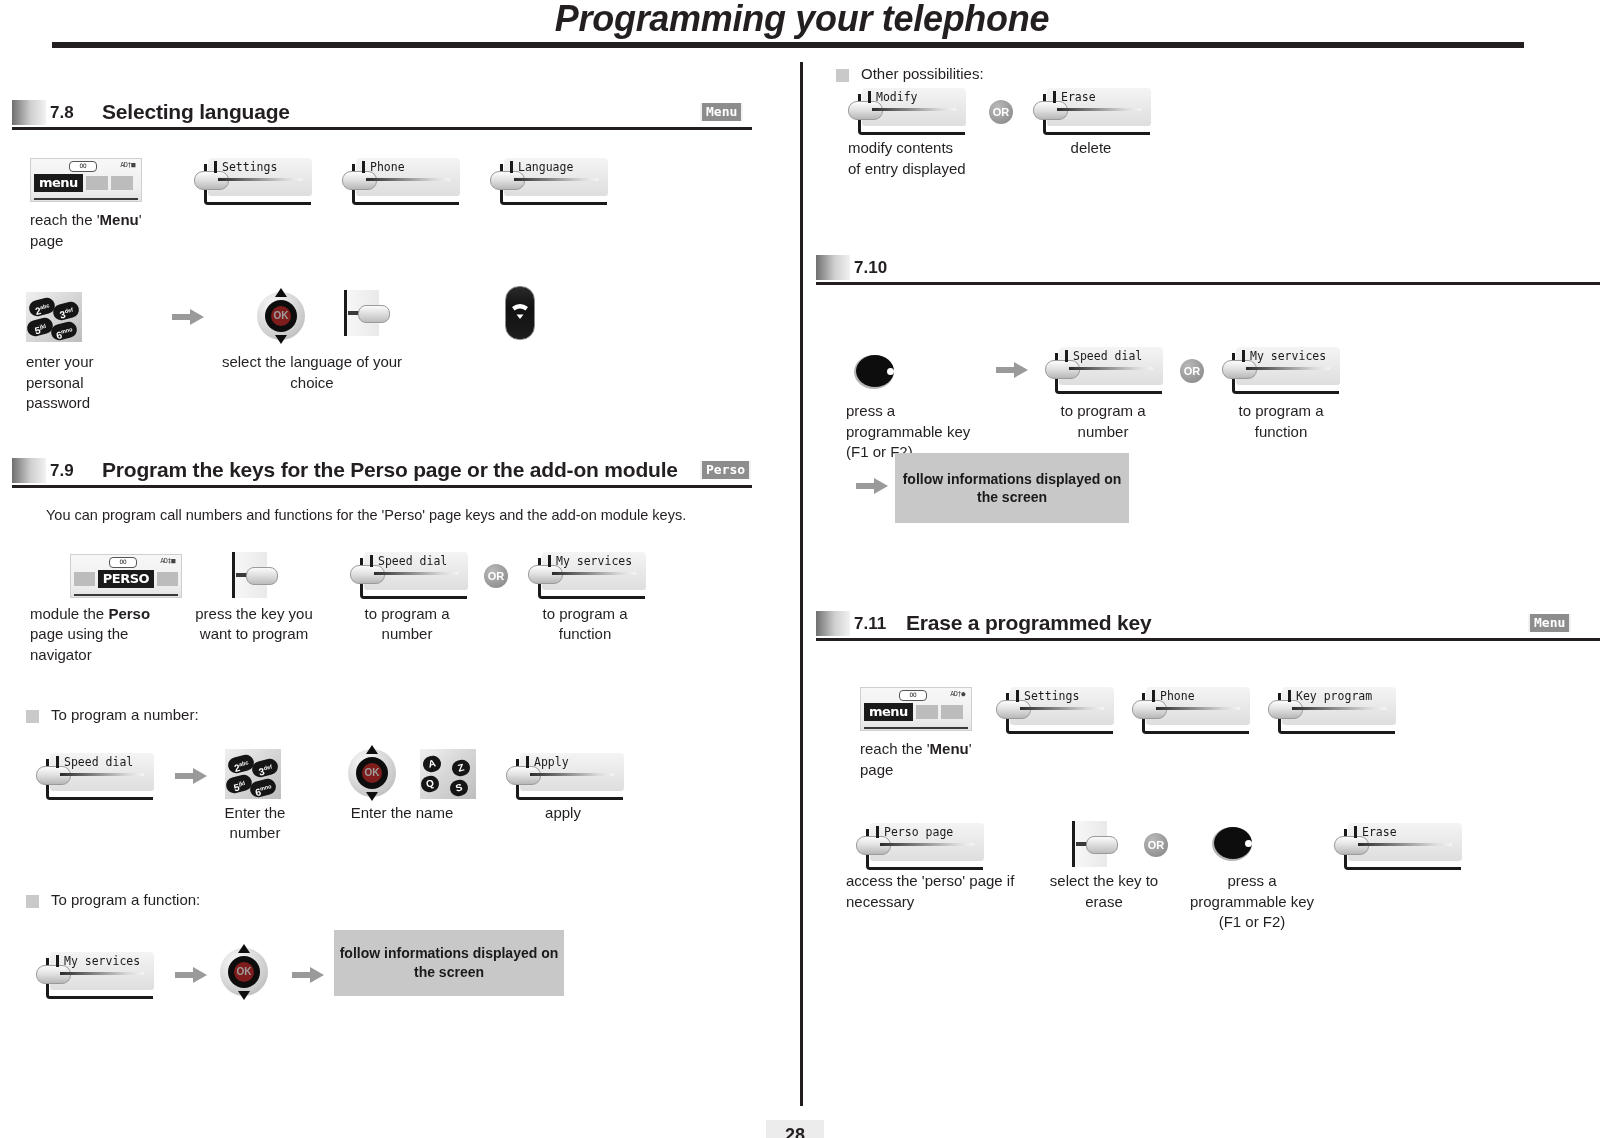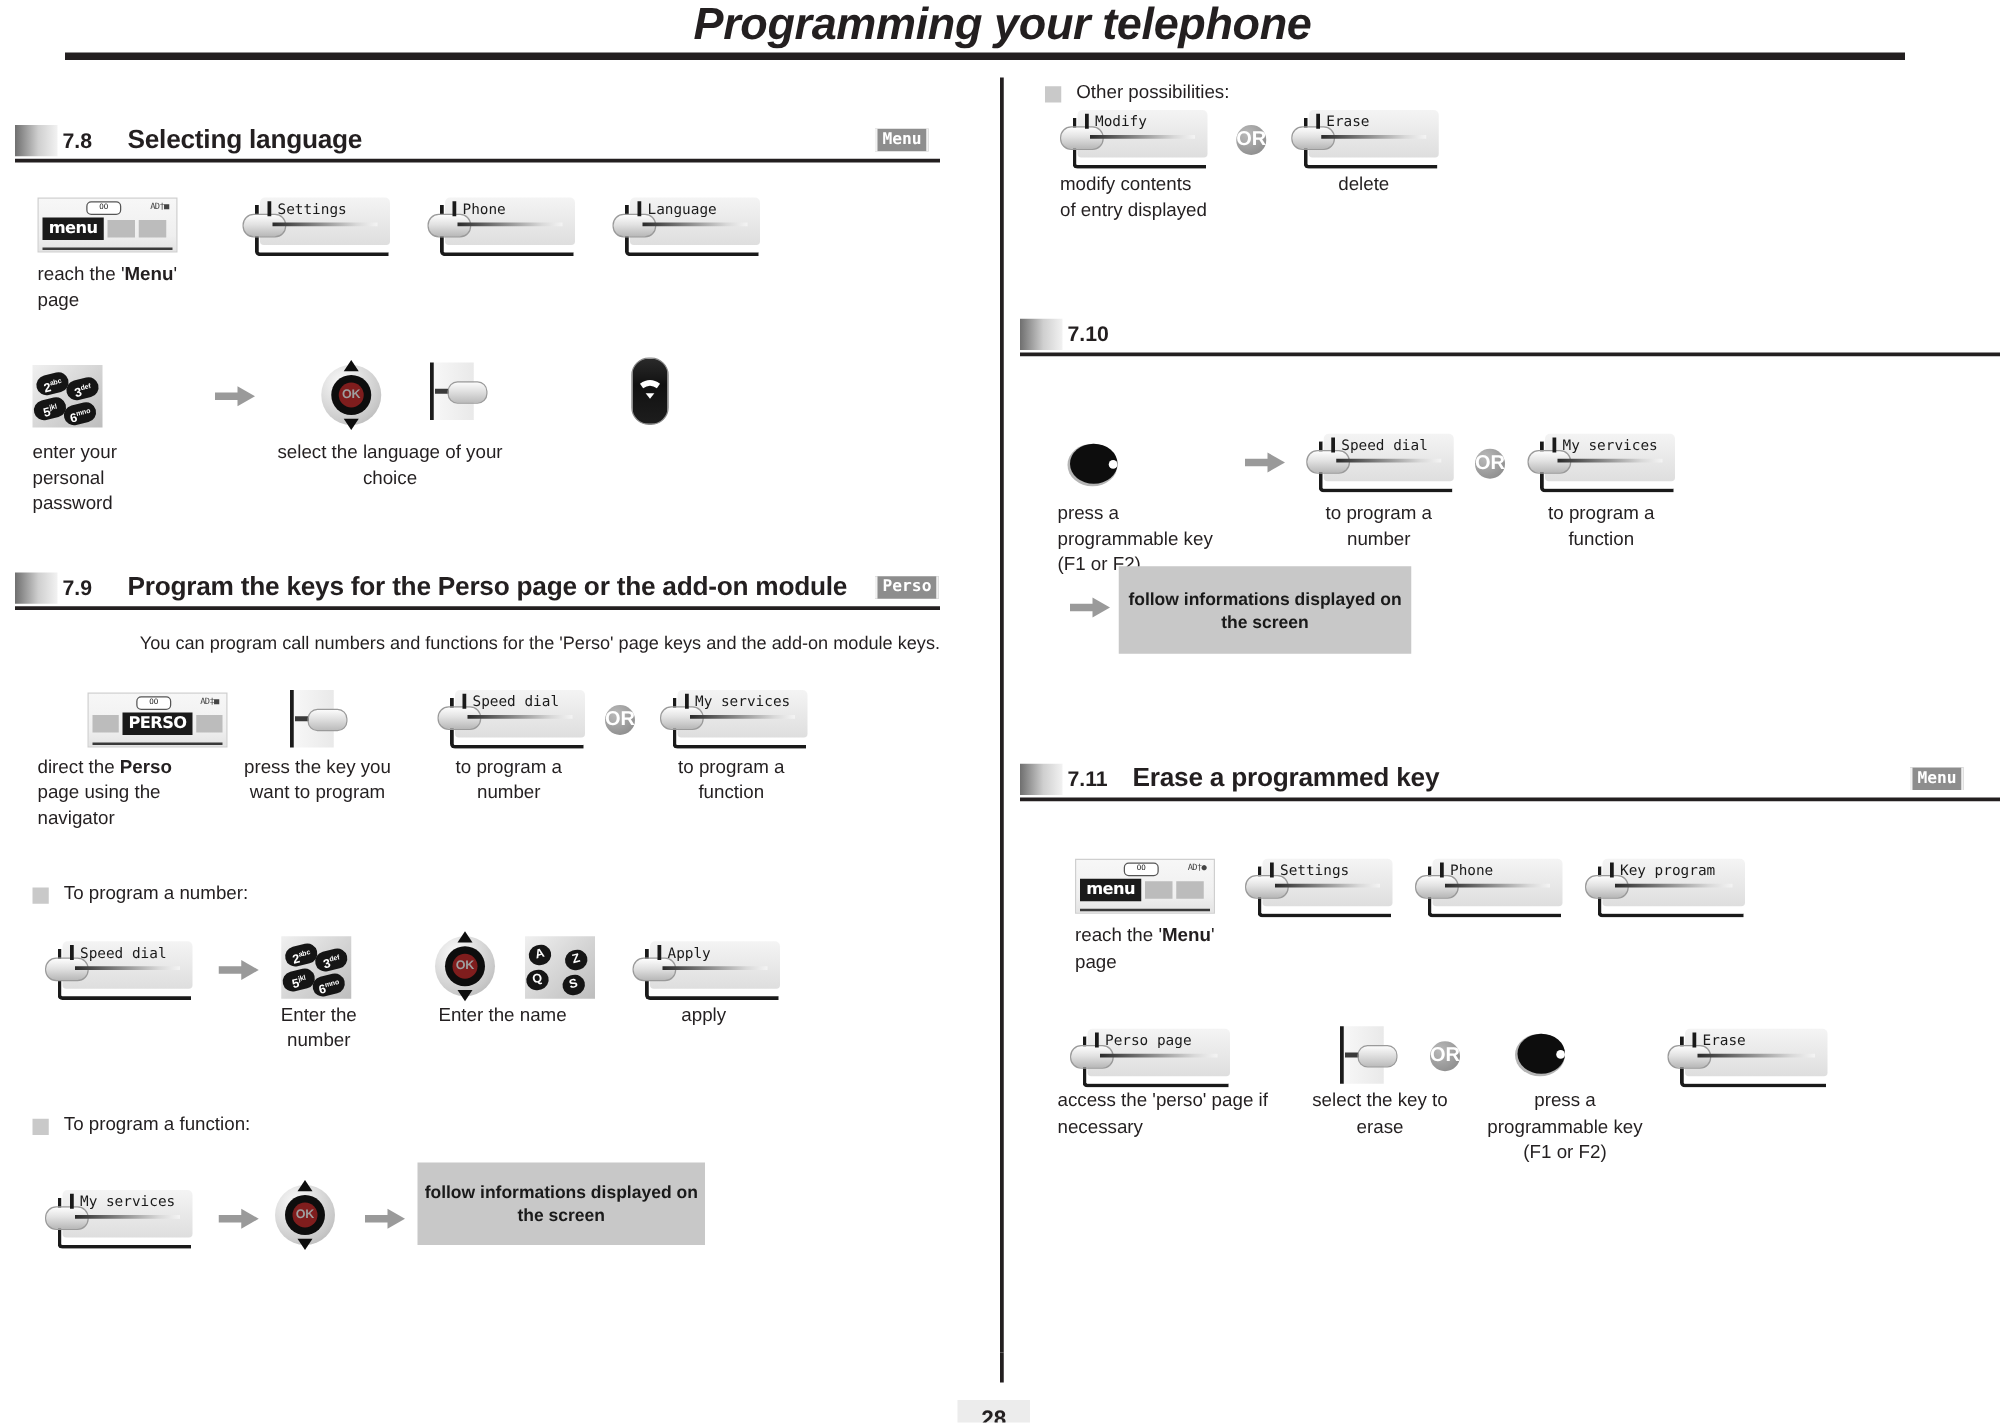--- a/index.html
+++ b/index.html
@@ -113,21 +113,21 @@
     position:absolute;left:0px;top:13px;width:33px;height:17px;
     border-radius:9px;
     background:linear-gradient(to bottom,#fdfdfd 0%,#e2e2e2 45%,#b8b8b8 100%);
     border:1px solid #9a9a9a;
   }
 
   
   .or-badge{
     display:inline-block;width:24px;height:24px;border-radius:50%;
     background:radial-gradient(circle at 35% 30%,#b9b9b9,#848484);
-    color:#ffffff;font-size:16px;font-weight:bold;
+    color:#ffffff;font-size:11px;font-weight:bold;
     text-align:center;line-height:24px;
     vertical-align:top;
   }
 
   
   .arrow{
     display:inline-block;width:34px;height:26px;position:relative;vertical-align:top;
   }
   .arrow::before{
     content:"";position:absolute;left:0;top:10px;width:20px;height:6px;background:#9a9a9a;
@@ -404,21 +404,21 @@
 
     <div class="section" style="position:absolute;left:12px;top:398px;width:740px;">
       <div class="sec-head">
         <div class="sec-tab"></div>
         <div class="sec-num">7.9</div>
         <div class="sec-title">Program the keys for the Perso page or the add-on module</div>
         <div class="sec-badge" style="left:688px;">Perso</div>
         <div class="sec-rule" style="width:740px;"></div>
       </div>
 
-      <div class="body-text" style="margin-top:18px;margin-left:34px;text-align:right;">You can program call numbers and functions for the 'Perso' page keys and the add-on module keys.</div>
+      <div class="body-text" style="margin-top:18px;margin-left:34px;">You can program call numbers and functions for the 'Perso' page keys and the add-on module keys.</div>
 
       <div class="steps" style="height:160px;margin-top:20px;">
         <div class="step" style="left:18px;top:8px;padding-left:40px;">
           <div class="lcd center">
             <div class="lcd-top">OO</div>
             <div class="lcd-icons">AD‡■</div>
             <div class="lcd-row">
               <div class="lcd-blank"></div>
               <div class="lcd-tag">PERSO</div>
               <div class="lcd-blank"></div>
@@ -455,21 +455,21 @@
             <div class="sk-shadow"></div>
             <div class="sk-body"></div>
             <div class="sk-knob"></div>
             <div class="sk-tick"></div>
             <div class="sk-label">My services</div>
             <div class="sk-line"></div>
           </div>
         </div>
 
         <div class="step-cap left" style="left:18px;top:58px;width:160px;">
-          <span>direct the </span><b>Perso</b><br>
+          <span>module the </span><b>Perso</b><br>
           <span>page using the</span><br>
           <span>navigator</span>
         </div>
         <div class="step-cap" style="left:172px;top:58px;width:140px;">
           press the key you<br>want to program
         </div>
         <div class="step-cap" style="left:330px;top:58px;width:130px;">
           to program a<br>number
         </div>
         <div class="step-cap" style="left:508px;top:58px;width:130px;">

